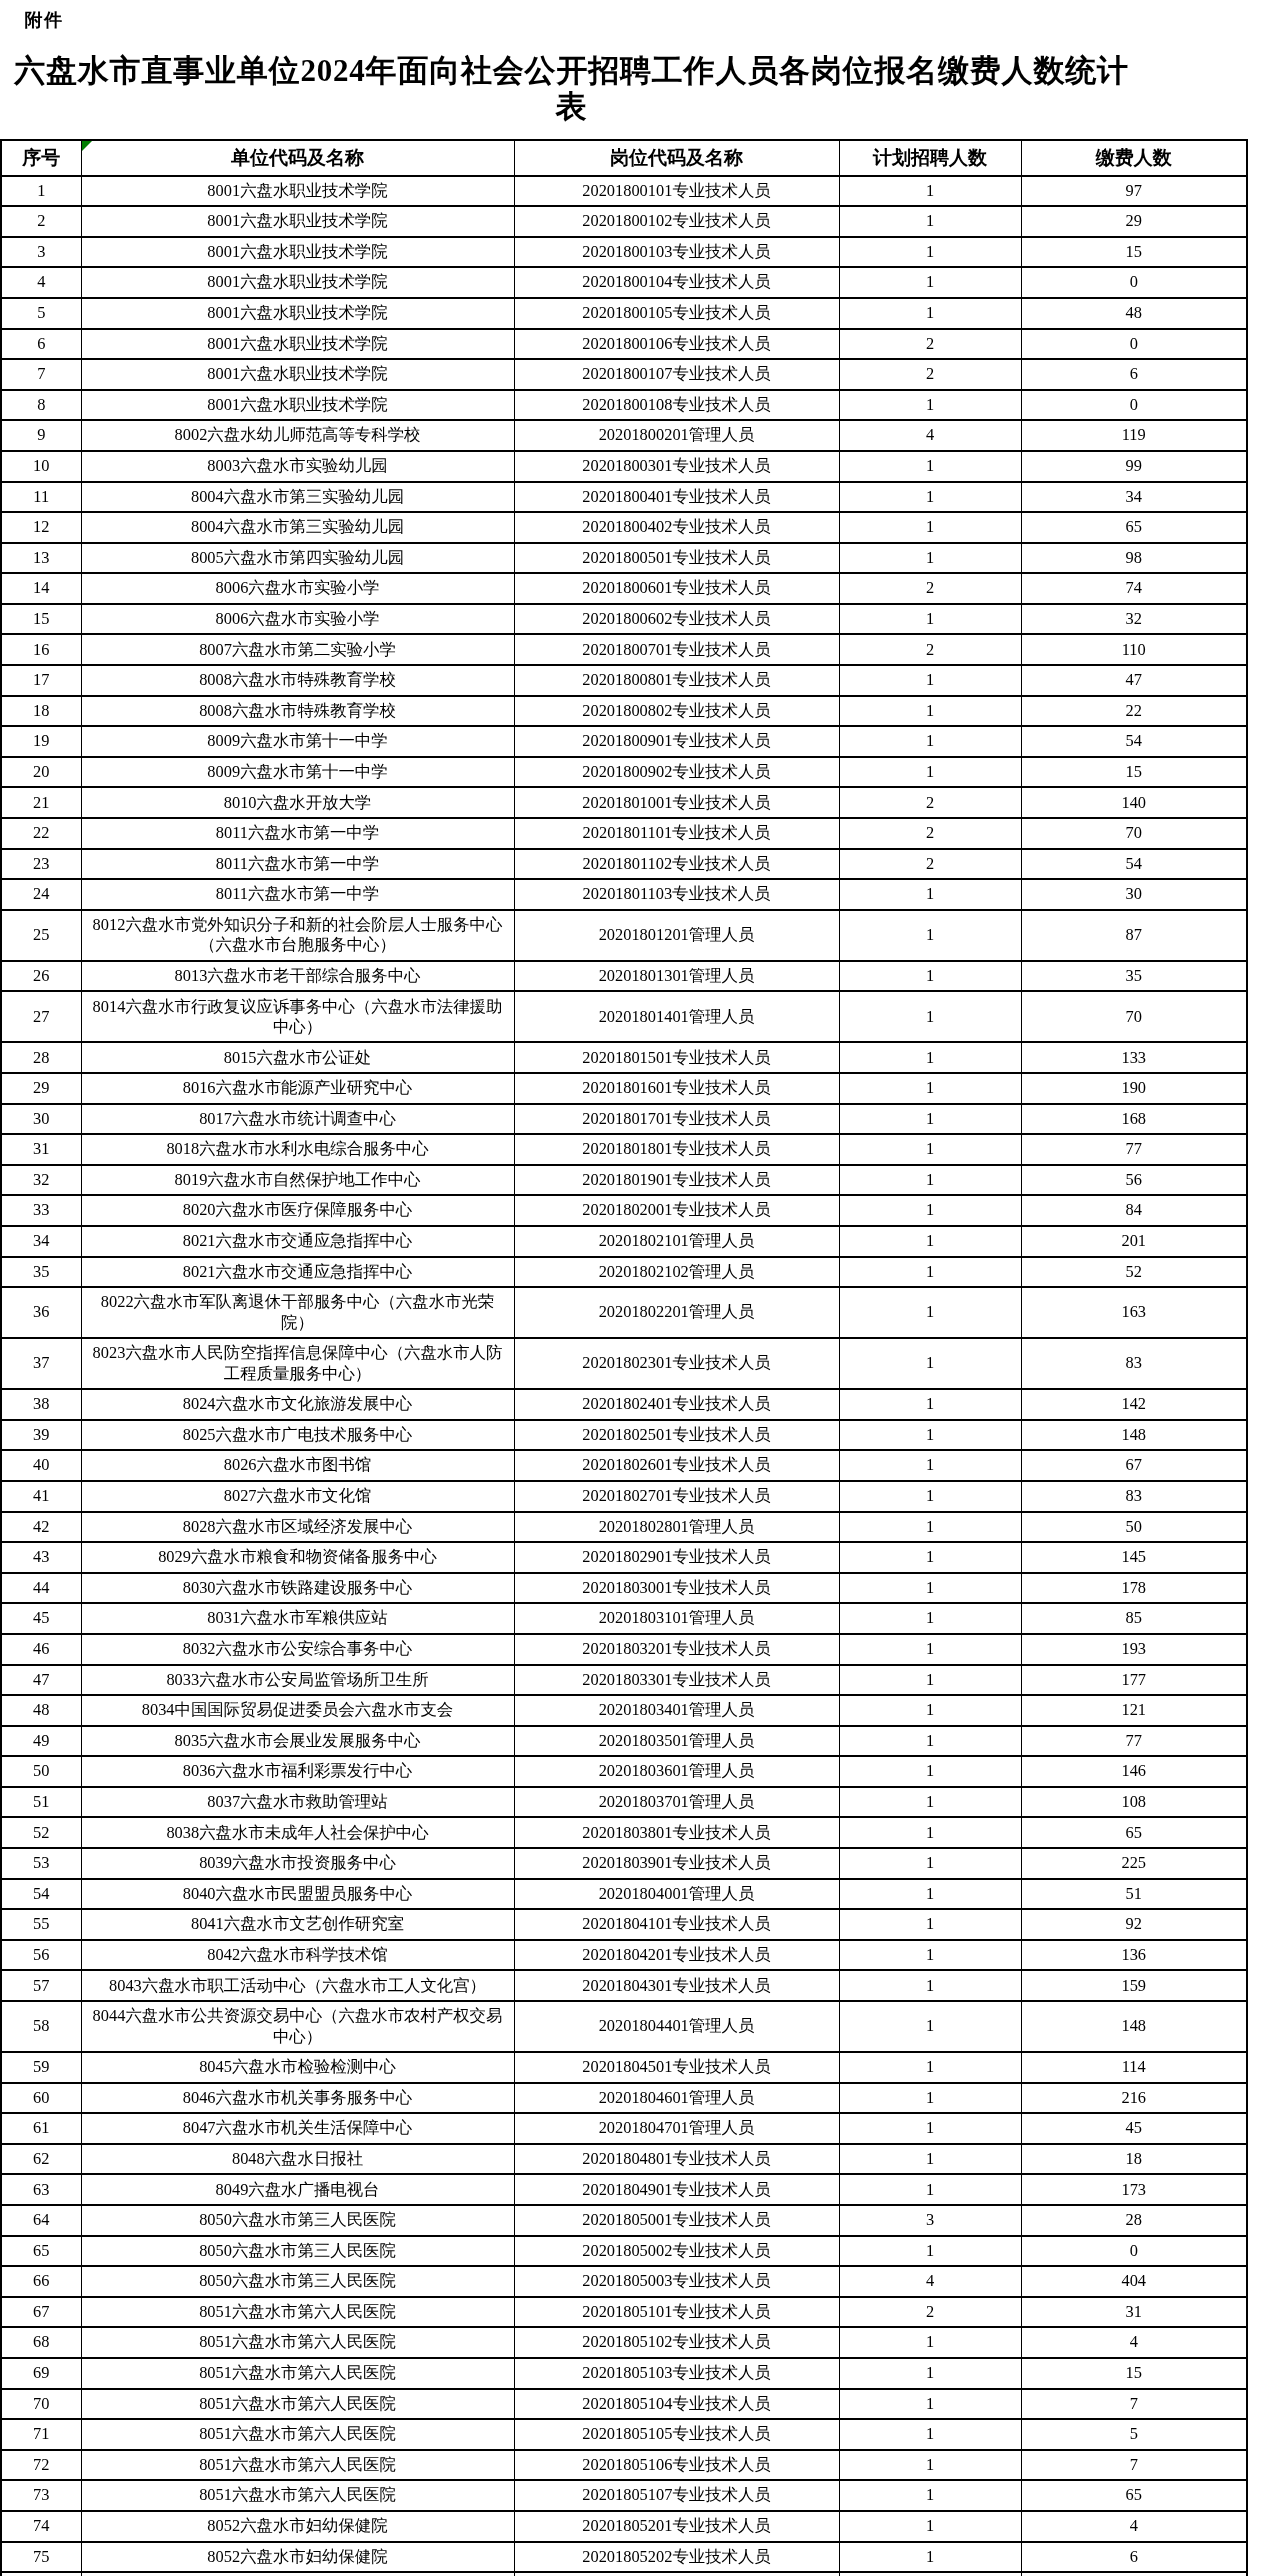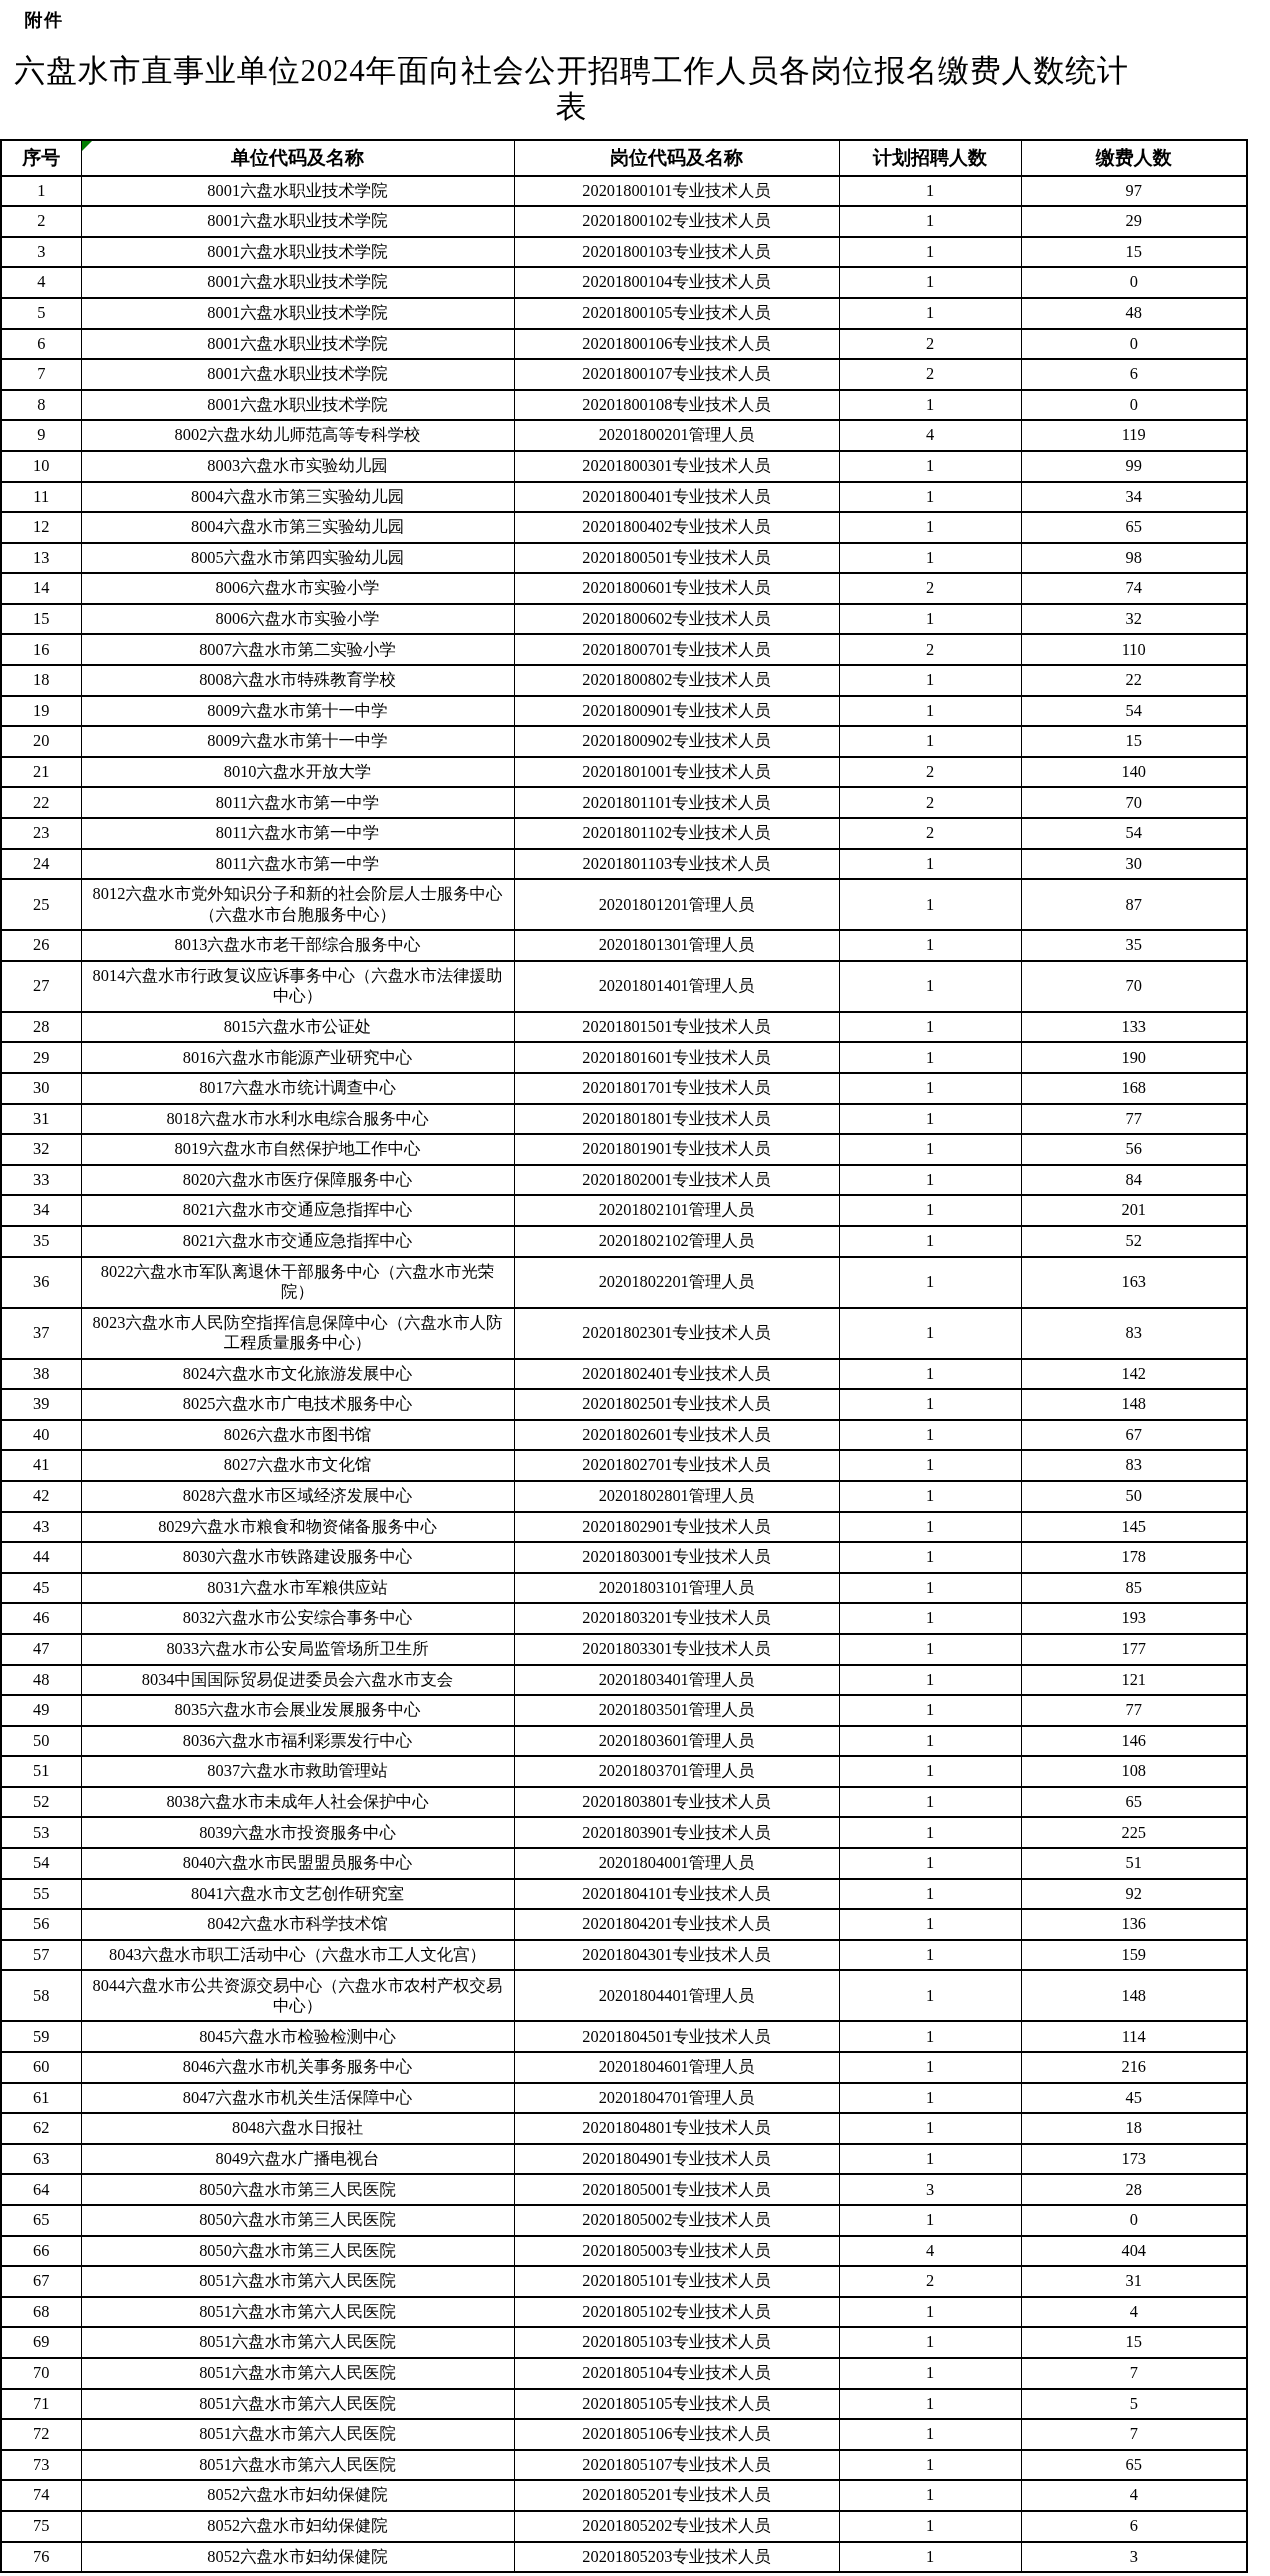--- a/index.html
+++ b/index.html
@@ -16,21 +16,21 @@
   }
   .attachment-label {
     font-size: 18px;
     font-weight: bold;
     padding: 8.2px 0 0 24.5px;
     letter-spacing: 1.6px;
   }
   .doc-title {
     text-align: center;
     font-size: 31px;
-    font-weight: normal;
+    font-weight: bold;
     margin-top: 21px;
     letter-spacing: 0.8px;
     line-height: 1.15;
   }
   table.stat-table {
     border-collapse: collapse;
     margin: 14.7px auto 0 auto;
     width: 1246px;
     table-layout: fixed;
   }
@@ -206,20 +206,27 @@
           <td>32</td>
         </tr>
         <tr>
           <td>16</td>
           <td>8007六盘水市第二实验小学</td>
           <td>20201800701专业技术人员</td>
           <td>2</td>
           <td>110</td>
         </tr>
         <tr>
+          <td>17</td>
+          <td>8008六盘水市特殊教育学校</td>
+          <td>20201800801专业技术人员</td>
+          <td>1</td>
+          <td>47</td>
+        </tr>
+        <tr>
           <td>18</td>
           <td>8008六盘水市特殊教育学校</td>
           <td>20201800802专业技术人员</td>
           <td>1</td>
           <td>22</td>
         </tr>
         <tr>
           <td>19</td>
           <td>8009六盘水市第十一中学</td>
           <td>20201800901专业技术人员</td>

